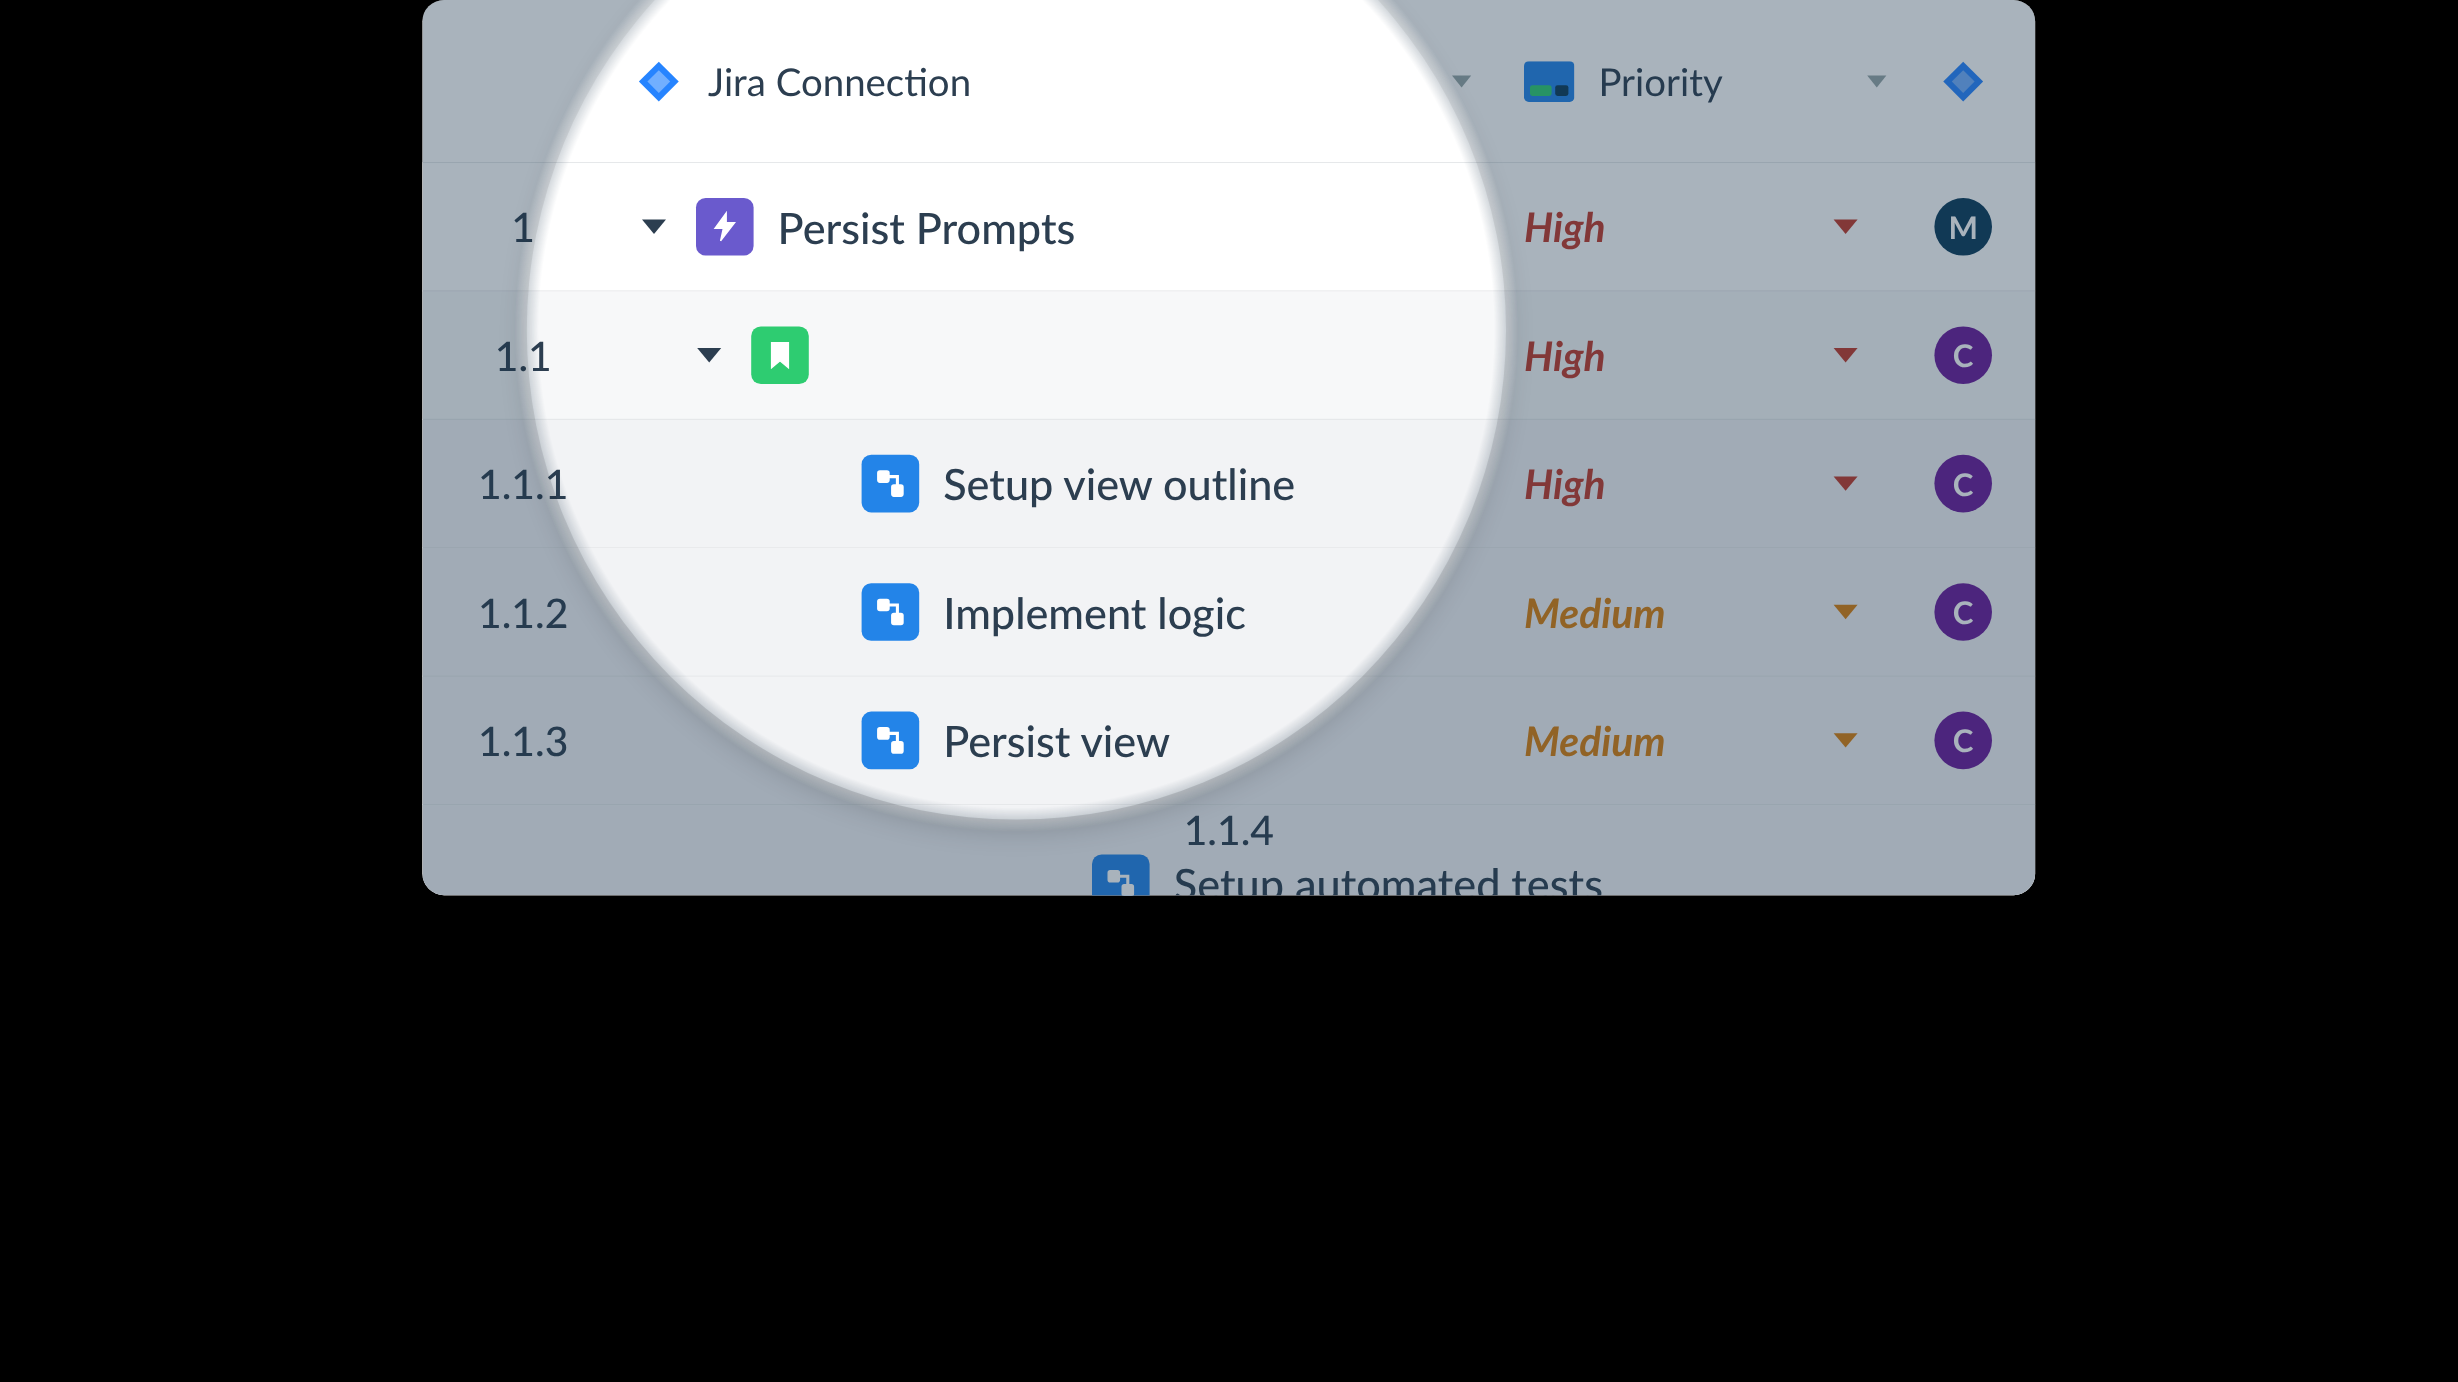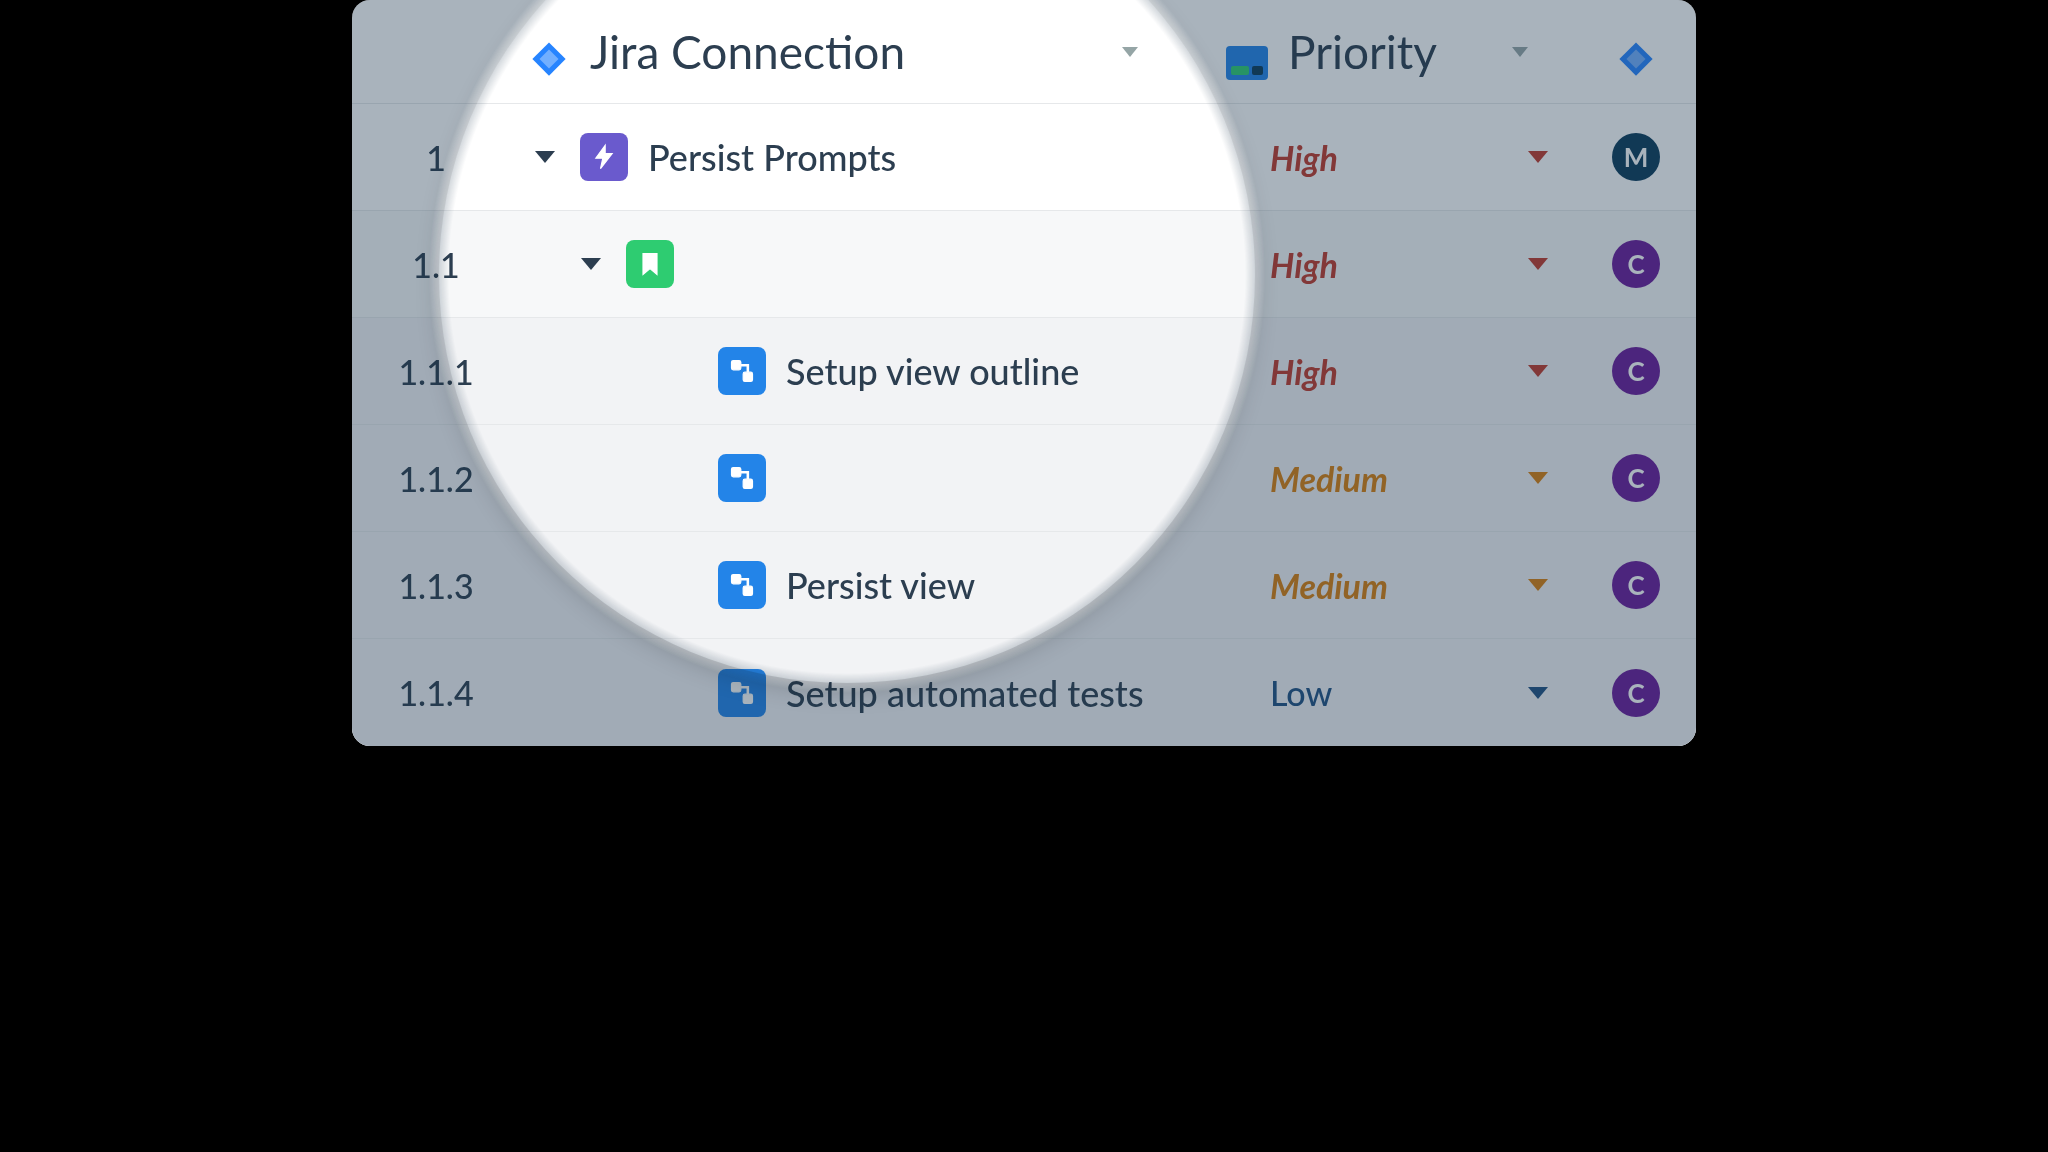--- a/index.html
+++ b/index.html
@@ -29,39 +29,38 @@
     background: #fff;
     border-radius: 18px;
     overflow: hidden;
     box-shadow: 0 10px 30px rgba(0,0,0,.45);
   }
 
   
   .hdr {
     display: flex;
     align-items: center;
-    height: 104px;
+    height: 136px;
     border-bottom: 1px solid #e6e8ea;
-    font-size: 46px;
+    font-size: 32px;
     color: #2c3e50;
     font-weight: 400;
-    gap: 44px;
   }
   .hdr .col-name { flex: 1 1 auto; display:flex; align-items:center; gap:22px; padding-left: 178px;}
   .hdr .col-prio { width: 322px; display:flex; align-items:center; gap:20px; padding-left:16px;}
   .hdr .col-jira { width: 120px; display:flex; align-items:center; justify-content:center;}
 
   
   .row {
     display: flex;
     align-items: center;
     height: 107px;
     border-bottom: 1px solid #e6e8ea;
   }
-  .row:last-child { border-bottom: 0; }
+  .row:last-child { border-bottom: 0; flex-direction: column; }
   .row.shade0 { background: #ffffff; }
   .row.shade1 { background: #f7f8f9; }
   .row.shade2 { background: #f2f3f5; }
 
   .numcell { width: 168px; text-align:center; font-size: 34px; color:#2c3e50; font-weight:500;}
   .namecell { flex:1 1 auto; display:flex; align-items:center; gap:20px; font-size: 36px; color:#2c3e50; font-weight:500;}
   .priocell { width: 322px; display:flex; align-items:center; justify-content:space-between; padding-right:28px; padding-left:16px; font-size: 34px; font-weight:700; font-style:italic;}
   .priocell.normal { font-style: normal; font-weight:500;}
   .jiracell { width: 120px; display:flex; align-items:center; justify-content:center;}
 
@@ -222,20 +221,21 @@
           <div class="numcell">1.1.2</div>
           <div class="namecell" data-indent="2">
             <span class="expand-slot"></span>
             <span class="ico ico-task">
               <svg viewBox="0 0 24 24">
                 <rect x="3" y="3" width="8" height="8" rx="1.5" fill="#fff"></rect>
                 <rect x="13" y="13" width="8" height="8" rx="1.5" fill="#fff"></rect>
                 <path d="M11 7 H17 V13" stroke="#fff" stroke-width="2.2" fill="none"></path>
               </svg>
             </span>
+            <span>Implement logic</span>
           </div>
           <div class="priocell prio-med">
             <span>Medium</span>
             <span class="caret-down org"></span>
           </div>
           <div class="jiracell">
             <span class="avatar av-c">C</span>
           </div>
         </div>
         <div class="row shade2">

